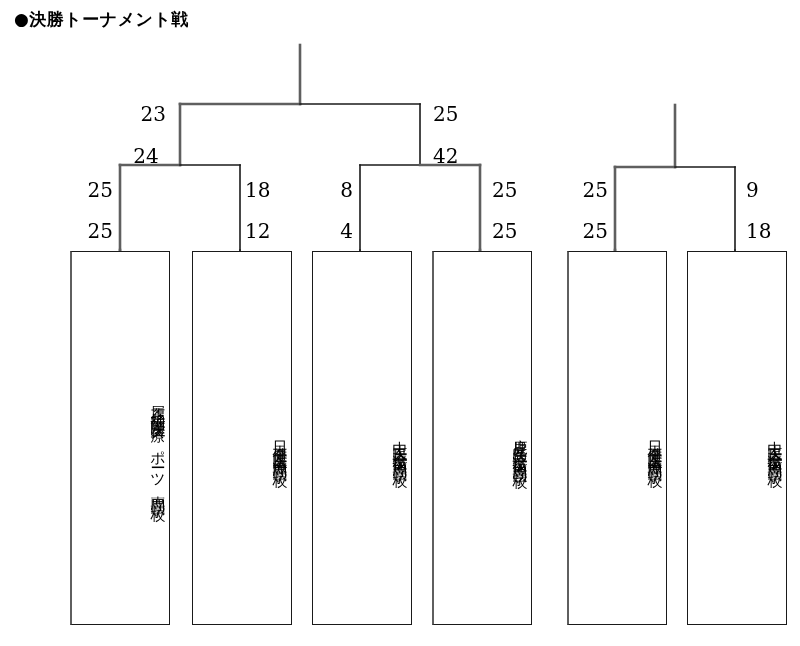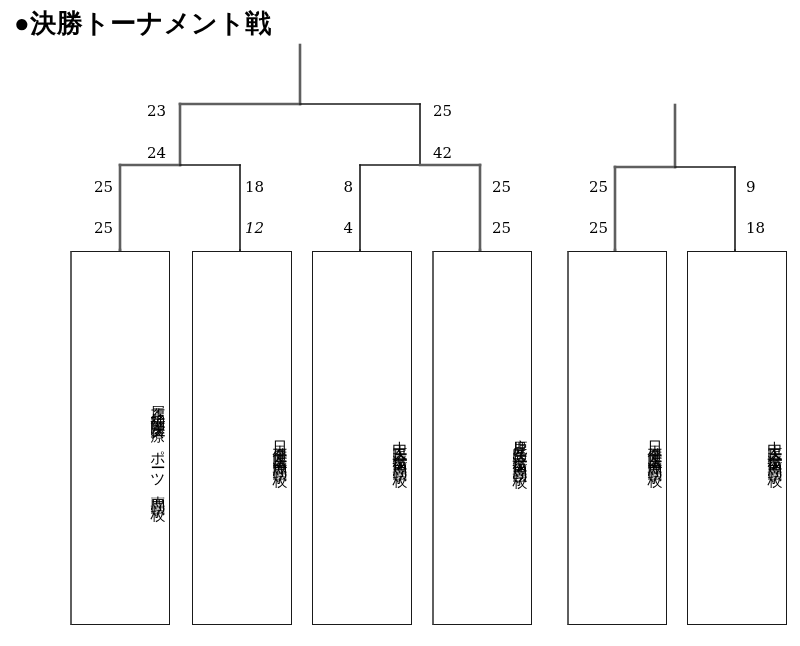--- a/index.html
+++ b/index.html
@@ -13,26 +13,25 @@
     font-family: "DejaVu Sans", "Liberation Sans", sans-serif;
     color: #000000;
     position: relative;
     overflow: hidden;
   }
 
   #page-title {
     position: absolute;
     left: 14px;
     top: 11px;
-    font-size: 26px;
+    font-size: 17px;
     font-weight: bold;
     letter-spacing: 0.5px;
     line-height: 1;
     white-space: nowrap;
-    font-family: Liberation Serif, serif;
   }
 
   #bracket-area {
     position: absolute;
     left: 0;
     top: 0;
     width: 800px;
     height: 646px;
   }
 
@@ -84,21 +83,21 @@
     font-family: "DejaVu Serif", "Liberation Serif", serif;
     font-size: 15px;
     line-height: 1.55;
     letter-spacing: 3.5px;
     white-space: nowrap;
   }
 
   .score {
     position: absolute;
     font-family: "DejaVu Serif", "Liberation Serif", serif;
-    font-size: 15px;
+    font-size: 20px;
     line-height: 1;
     white-space: nowrap;
     text-align: right;
   }
   .score.right-of-line {
     text-align: left;
   }
 </style>
 </head>
 <body>
@@ -136,28 +135,28 @@
 
     <path class="line-winner" d="M 120 250 L 120 252"></path>
     <path class="line-loser" d="M 240 250 L 240 252"></path>
     <path class="line-loser" d="M 360 250 L 360 252"></path>
     <path class="line-winner" d="M 480 250 L 480 252"></path>
     <path class="line-winner" d="M 615 250 L 615 252"></path>
     <path class="line-loser" d="M 735 250 L 735 252"></path>
   </svg>
 
   <div class="score" style="left:126px; top:104px; width:40px;">23</div>
-  <div class="score" style="left:126px; top:146px; width:40px;">24</div>
+  <div class="score" style="left:126px; top:146px; width:40px;text-align:center;">24</div>
   <div class="score right-of-line" style="left:433px; top:104px; width:40px;">25</div>
   <div class="score right-of-line" style="left:433px; top:146px; width:40px;">42</div>
 
   <div class="score" style="left:75px; top:180px; width:38px;">25</div>
   <div class="score" style="left:75px; top:221px; width:38px;">25</div>
   <div class="score right-of-line" style="left:245px; top:180px; width:38px;">18</div>
-  <div class="score right-of-line" style="left:245px; top:221px; width:38px;font-style:italic;">12</div>
+  <div class="score right-of-line" style="left:245px; top:221px; width:38px;">12</div>
 
   <div class="score" style="left:315px; top:180px; width:38px;">8</div>
   <div class="score" style="left:315px; top:221px; width:38px;">4</div>
   <div class="score right-of-line" style="left:492px; top:180px; width:38px;">25</div>
   <div class="score right-of-line" style="left:492px; top:221px; width:38px;">25</div>
 
   <div class="score" style="left:570px; top:180px; width:38px;">25</div>
   <div class="score" style="left:570px; top:221px; width:38px;">25</div>
   <div class="score right-of-line" style="left:746px; top:180px; width:38px;">9</div>
   <div class="score right-of-line" style="left:746px; top:221px; width:38px;">18</div>

